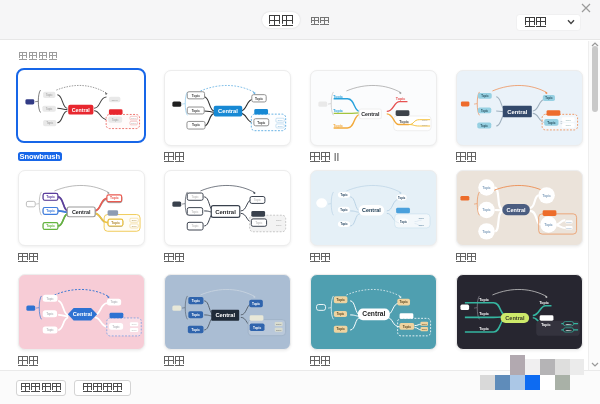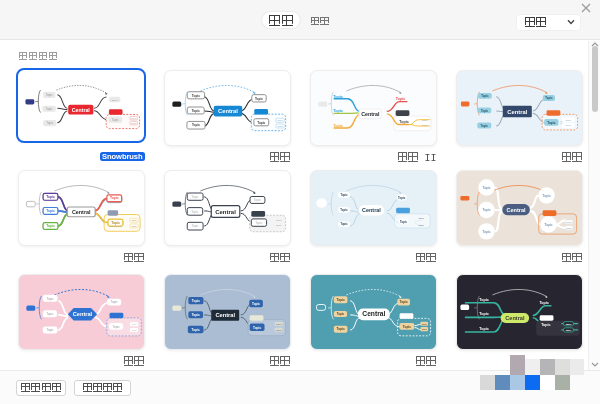--- a/index.html
+++ b/index.html
@@ -13,21 +13,21 @@
    linear-gradient(currentColor,currentColor) 100% 20%/1px 80%;
   background-repeat:no-repeat; }
 .topbar { position:absolute; left:0; top:0; width:600px; height:40px; background:#f6f6f7; border-bottom:1px solid #e7e7e7; }
 .tabpill { position:absolute; left:262px; top:12px; width:38px; height:16px; background:#fff; border-radius:8px; box-shadow:0 0 2px rgba(0,0,0,0.15); text-align:center; line-height:16px; }
 .tab2 { position:absolute; left:310px; top:16.5px; } .tab2 .cg { vertical-align:top; }
 .dd { position:absolute; left:517px; top:15px; width:63px; height:15px; background:#fff; border-radius:2px; box-shadow:0 0 1.5px rgba(0,0,0,0.12); } .dd .cg { vertical-align:top; }
 .content { position:absolute; left:0; top:41px; width:600px; height:329px; background:#fff; }
 .sect { position:absolute; left:18px; top:10.5px; height:10px; } .sect .cg { vertical-align:top; }
 .card { position:absolute; width:127px; height:76px; border:1px solid #ededed; border-radius:7px; box-shadow:0 1px 3px rgba(0,0,0,0.07); overflow:hidden; }
 .card.sel { width:129.5px; height:75px; border:2px solid #1766e8; border-radius:8px; box-shadow:none; }
-.lab { position:absolute; text-align:right; height:14px; line-height:14px; }
+.lab { position:absolute; text-align:left; height:14px; line-height:14px; }
 .snowpill { display:inline-block; background:#1766e8; color:#fff; font-size:7.6px; font-weight:bold; line-height:9.2px; padding:0 2px; border-radius:2.5px; letter-spacing:-0.1px; }
 .bottom { position:absolute; left:0; top:370px; width:600px; height:34px; background:#fbfbfb; border-top:1px solid #eaeaea; }
 .btn { position:absolute; top:9px; height:16px; background:#fff; border:1px solid #d4d4d4; border-radius:3px; display:flex; align-items:center; justify-content:center; padding-bottom:2px; }
 .sb { position:absolute; left:588px; top:41px; width:12px; height:329px; background:#fbfbfb; border-left:1px solid #eeeeee; }
 .sbthumb { position:absolute; left:2.5px; top:5px; width:6px; height:66px; background:#c9c9c9; border-radius:3px; }
 </style></head>
 <body>
 <div class="topbar">
   <div class="tabpill"><i class="cg" style="width:11px;height:11px;color:#333;opacity:0.95"></i><i class="cg" style="width:11px;height:11px;color:#333;opacity:0.95"></i></div>
   <div class="tab2"><i class="cg" style="width:8.5px;height:8.5px;color:#5f5f5f;opacity:0.85"></i><i class="cg" style="width:8.5px;height:8.5px;color:#5f5f5f;opacity:0.85"></i></div>
@@ -135,21 +135,21 @@
         <text x="27.5" y="27.3" font-size="3.7" font-weight="bold" fill="#2aa2dc" text-anchor="middle">Topic</text>
         <text x="27.5" y="42.3" font-size="3.7" font-weight="bold" fill="#2aa2dc" text-anchor="middle">Topic</text>
         <text x="27.5" y="57.3" font-size="3.7" font-weight="bold" fill="#f2a93b" text-anchor="middle">Topic</text>
         <text x="91" y="29.8" font-size="3.7" font-weight="bold" fill="#e65252" text-anchor="middle">Topic</text>
         <text x="94.5" y="53.3" font-size="3.7" font-weight="bold" fill="#4a4a4a" text-anchor="middle">Topic</text>
         <rect x="49" y="39" width="22.5" height="10" rx="2" fill="#ffffff" stroke="#f0f0f0" stroke-width="1.2"></rect>
         <text x="60.25" y="46.1" font-size="5.4" font-weight="bold" fill="#26282b" text-anchor="middle">Central</text>
         <text x="115.5" y="50.9" font-size="2.3" fill="#9a9a9a" text-anchor="middle">Topic</text>
         <text x="115.5" y="57.0" font-size="2.3" fill="#9a9a9a" text-anchor="middle">Topic</text>
       </svg></div>
-    <div class="lab" style="left:309.5px;top:148.5px;width:127px"><i class="cg" style="width:9.5px;height:9.5px;color:#4a4a4a;opacity:0.85"></i><i class="cg" style="width:9.5px;height:9.5px;color:#4a4a4a;opacity:0.85"></i><span style="font-size:10px;color:#4a4a4a;font-family:Liberation Mono, monospace;"> II</span></div>
+    <div class="lab" style="left:309.5px;top:148.5px;width:127px"><i class="cg" style="width:9.5px;height:9.5px;color:#4a4a4a;opacity:0.85"></i><i class="cg" style="width:9.5px;height:9.5px;color:#4a4a4a;opacity:0.85"></i><span style="font-size:10px;color:#4a4a4a;"> II</span></div>
     <div class="card" style="left:455.5px;top:69.5px;background:#eaf2f9"><svg width="100%" height="100%" viewBox="0 0 127 76" preserveAspectRatio="none">
         <path d="M22.8 21.5 C19.8 25,19.8 42,22.8 45.5" fill="none" stroke="#ee8a4e" stroke-width="0.7"></path>
         <path d="M20.6 33.5 L17.3 34" fill="none" stroke="#ee8a4e" stroke-width="0.6"></path>
         <path d="M50 41 C44.5 41,45.5 26.5,39.8 26.5" fill="none" stroke="#9fb0be" stroke-width="1.1"></path>
         <path d="M50 42.3 C45 42.3,45.5 41,39.8 41" fill="none" stroke="#9fb0be" stroke-width="1.1"></path>
         <path d="M50 43.8 C44.5 43.8,45.5 56.5,39.8 56.5" fill="none" stroke="#9fb0be" stroke-width="1.1"></path>
         <path d="M77 41 C83.5 41,82.5 29,89.5 29" fill="none" stroke="#9fb0be" stroke-width="1.1"></path>
         <path d="M77 43.5 C83.5 43.5,82.5 53.3,90.5 53.3" fill="none" stroke="#9fb0be" stroke-width="1.1"></path>
         <path d="M105.2 52 C109 52,108.5 50.5,112.4 50.5" fill="none" stroke="#9fb0be" stroke-width="1.1"></path>
         <path d="M105.2 54 C109 54,108.5 56.4,112.4 56.4" fill="none" stroke="#9fb0be" stroke-width="1.1"></path>

